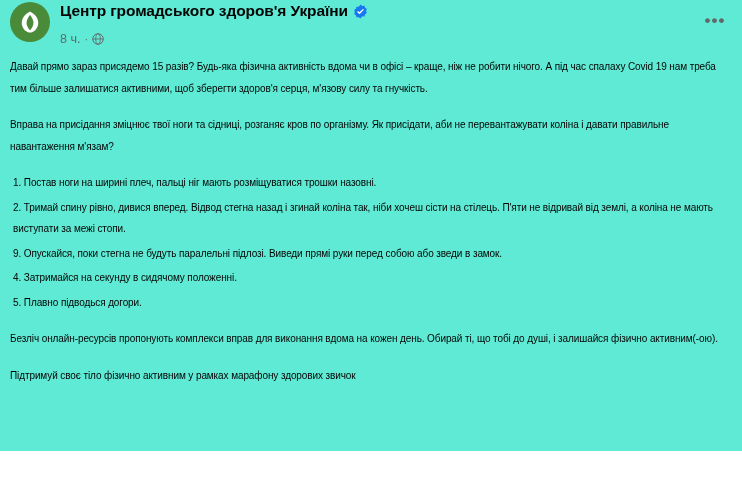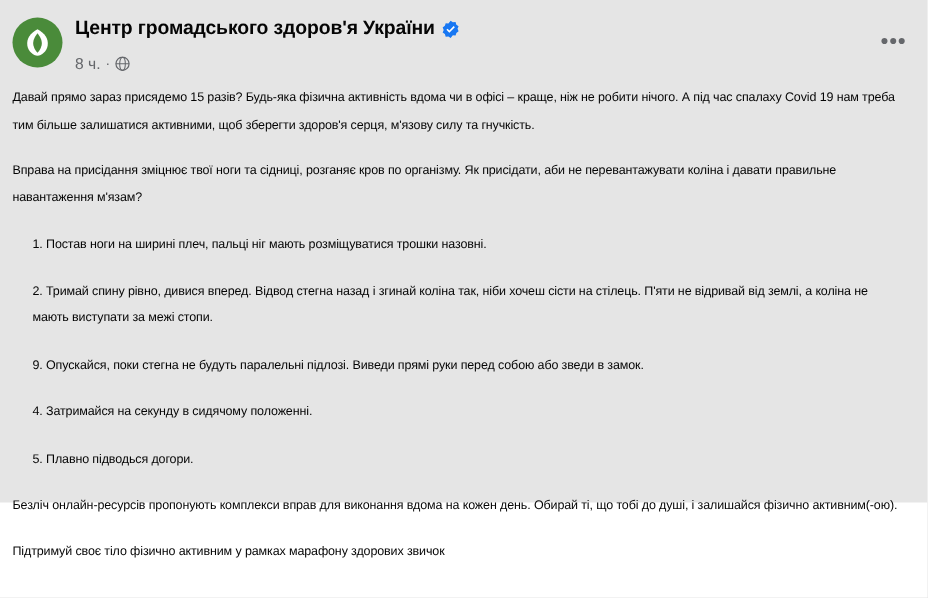--- a/index.html
+++ b/index.html
@@ -9,24 +9,24 @@
   body {
     width: 742px;
     height: 478px;
     background: #ffffff;
     font-family: "Liberation Sans", sans-serif;
     color: #050505;
     overflow: hidden;
   }
   .post {
     width: 742px;
-    height: 402px;
+    height: 451px;
     box-sizing: border-box;
-    padding: 12px 10px 0 10px;
-    background: #e5e5e5;
+    padding: 0 10px 0 10px;
+    background: #5eead4;
     position: relative;
   }
   .post-header {
     display: flex;
     align-items: flex-start;
     position: relative;
     height: 46px;
   }
   .avatar {
     width: 40px;
@@ -116,21 +116,21 @@
   .post-body p {
     margin: 0 0 15px 0;
   }
   .post-body p.last {
     margin-bottom: 0;
   }
   .steps {
     margin: 0 0 15px 0;
   }
   .steps div {
-    margin: 16px;
+    margin: 3px;
   }
 </style>
 </head>
 <body>
 
 <div class="post">
 
   <div class="post-header">
     <div class="avatar">
       <svg class="leaf" viewBox="0 0 32 32">

